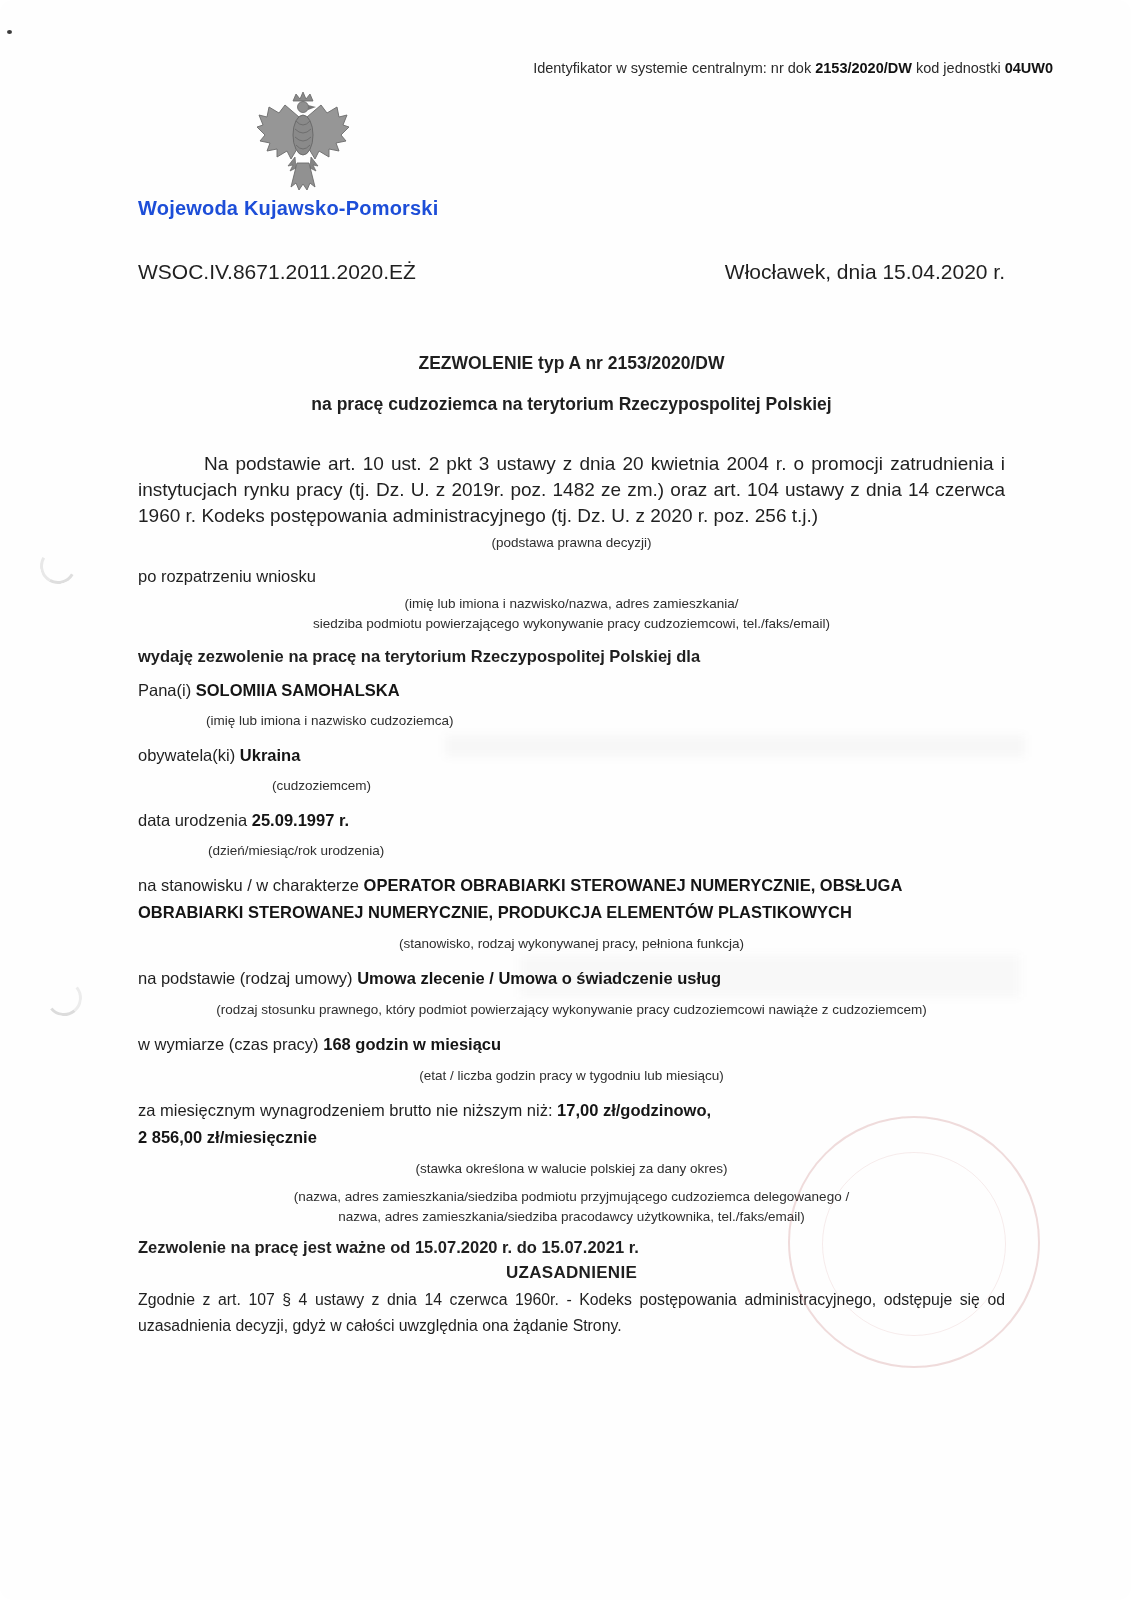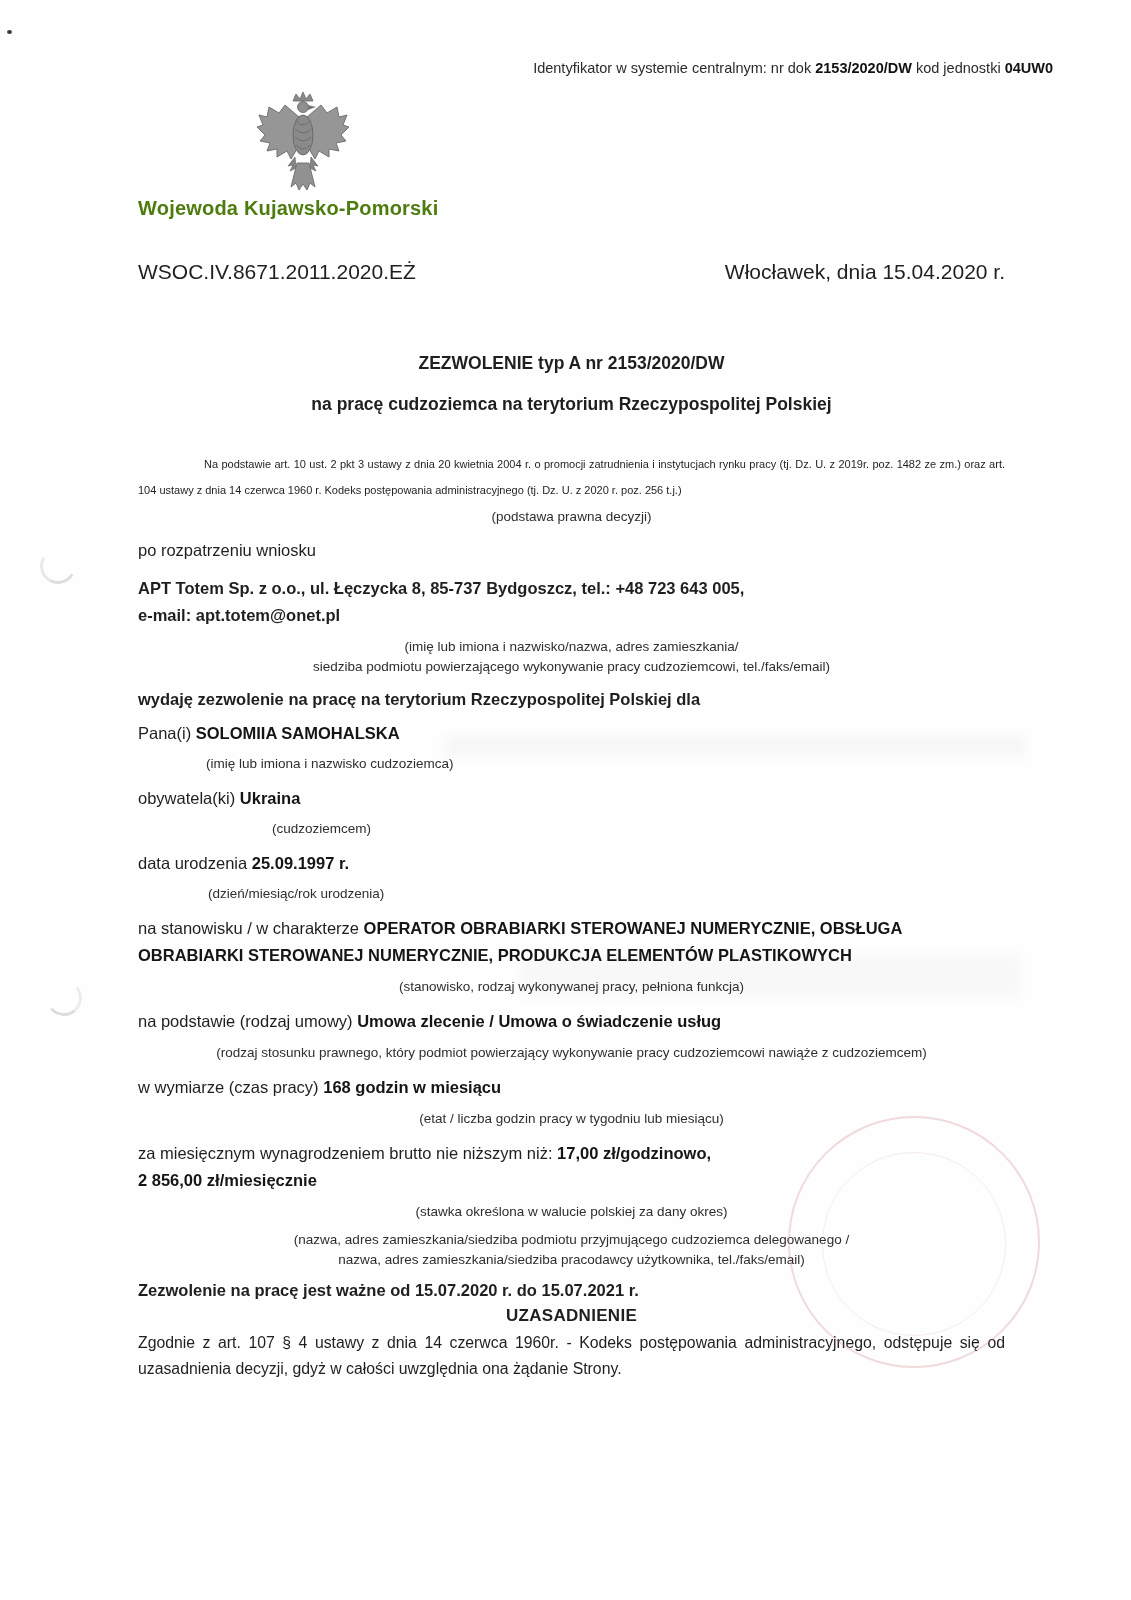--- a/index.html
+++ b/index.html
@@ -25,35 +25,35 @@
     font-size:14.5px;
     color:#2a2a2a;
   }
   .id-line b { color:#111; }
 
   
   .emblem-wrap { margin-top:15px; margin-left:117px; width:95px; height:103px; }
   .authority {
     margin-top:3px;
     font-size:20px; font-weight:bold; letter-spacing:0.2px;
-    color:#4d7c0f;
+    color:#1d4ed8;
   }
 
   .case-row {
     margin-top:40px;
     display:flex; justify-content:space-between;
     font-size:21px;
   }
 
   .title1 { margin-top:69px; text-align:center; font-size:17.5px; font-weight:bold; }
   .title2 { margin-top:20px; text-align:center; font-size:17.5px; font-weight:bold; }
 
   .legal {
     margin-top:36px;
-    font-size:11px; line-height:26px;
+    font-size:19px; line-height:26px;
     text-align:justify;
     text-indent:66px;
   }
   .cap { font-size:13.5px; color:#2e2e2e; line-height:20px; }
   .cap.center { text-align:center; }
   .cap-legal { margin-top:4px; }
   .after-request { margin-top:14px; font-size:16.5px; }
 
   .employer { margin-top:15px; font-size:16.5px; font-weight:bold; line-height:27px; }
   .cap-employer { margin-top:8px; }
@@ -130,21 +130,20 @@
     </div>
 
     <p class="title1">ZEZWOLENIE typ A nr 2153/2020/DW</p>
     <p class="title2">na pracę cudzoziemca na terytorium Rzeczypospolitej Polskiej</p>
 
     <p class="legal">Na podstawie art. 10 ust. 2 pkt 3 ustawy z dnia 20 kwietnia 2004 r. o promocji zatrudnienia i instytucjach rynku pracy (tj. Dz. U. z 2019r. poz. 1482 ze zm.) oraz art. 104 ustawy z dnia 14 czerwca 1960 r. Kodeks postępowania administracyjnego (tj. Dz. U. z 2020 r. poz. 256 t.j.)</p>
     <p class="cap center cap-legal">(podstawa prawna decyzji)</p>
 
     <p class="after-request">po rozpatrzeniu wniosku</p>
 
-    <p class="employer"><b>APT Totem Sp. z o.o., ul. Łęczycka 8, 85-737 Bydgoszcz, tel.: +48 723 643 005,</b><br><b>e-mail: apt.totem@onet.pl</b></p>
     <p class="cap center cap-employer"><span>(imię lub imiona i nazwisko/nazwa, adres zamieszkania/</span><br><span>siedziba podmiotu powierzającego wykonywanie pracy cudzoziemcowi, tel./faks/email)</span></p>
 
     <p class="issue">wydaję zezwolenie na pracę na terytorium Rzeczypospolitej Polskiej dla</p>
 
     <p class="fld"><span>Pana(i) </span><b>SOLOMIIA SAMOHALSKA</b></p>
     <p class="cap cap-ind1">(imię lub imiona i nazwisko cudzoziemca)</p>
 
     <p class="fld"><span>obywatela(ki) </span><b>Ukraina</b></p>
     <p class="cap cap-ind2">(cudzoziemcem)</p>
 

